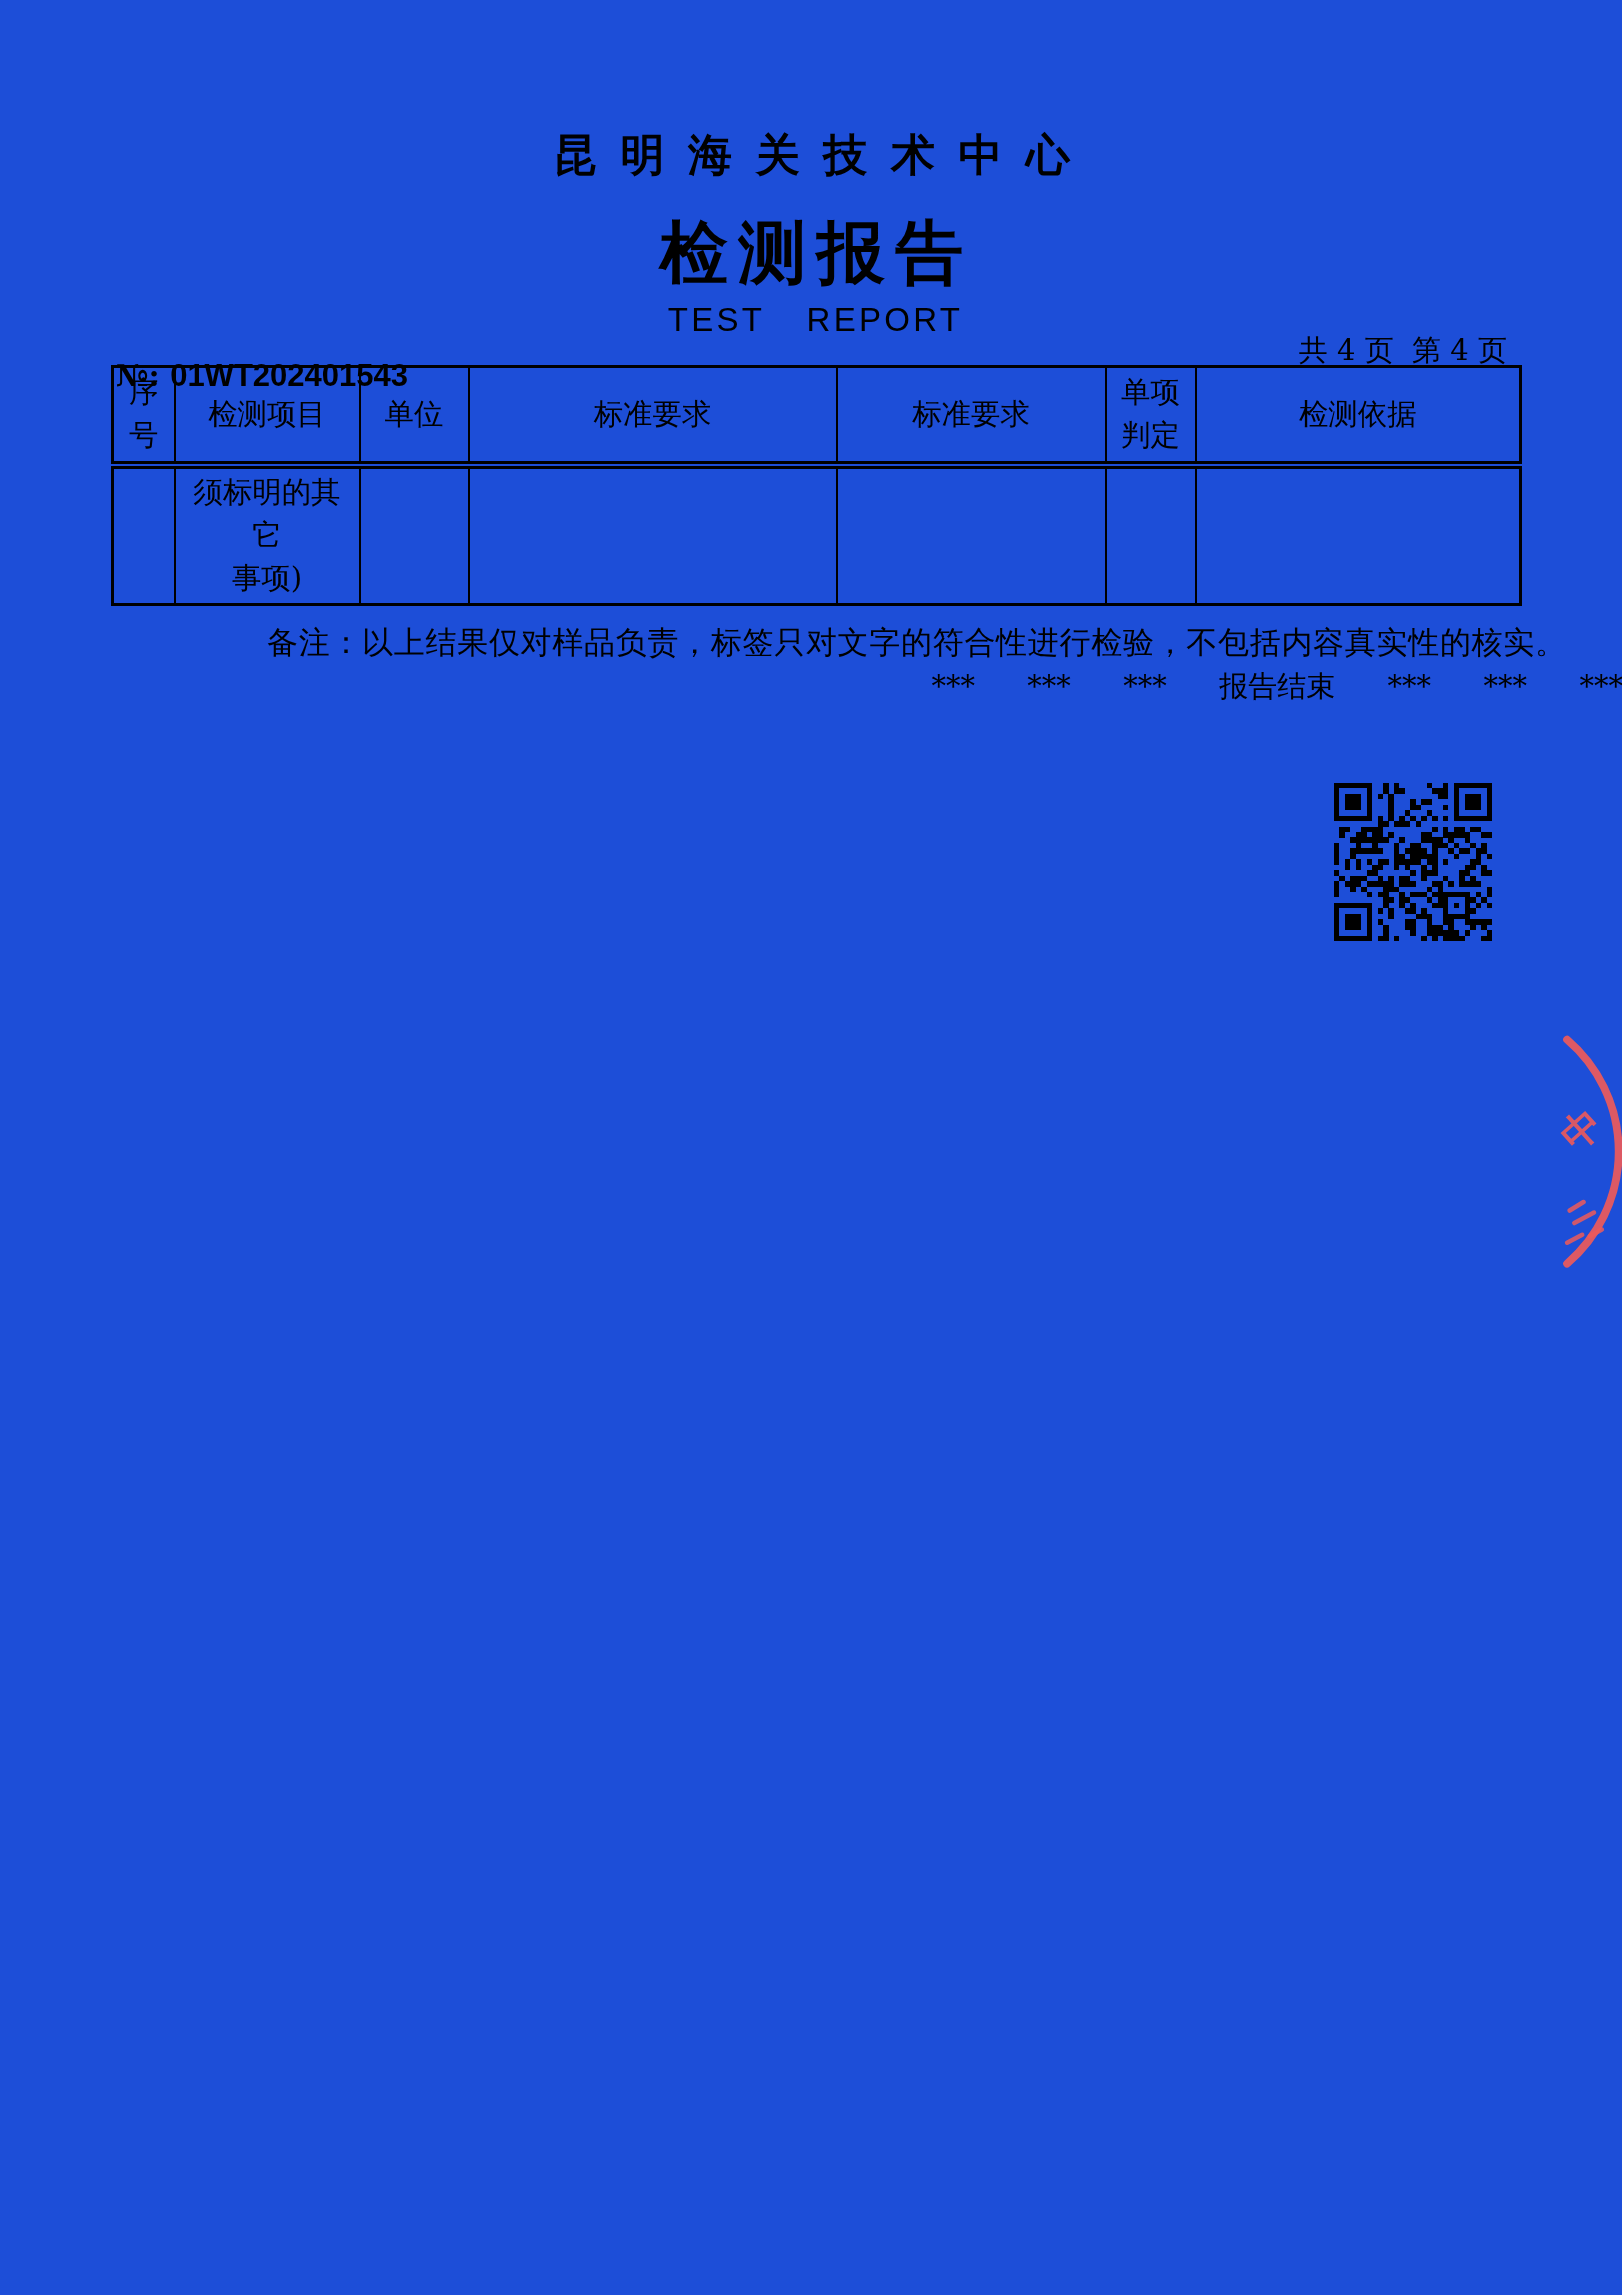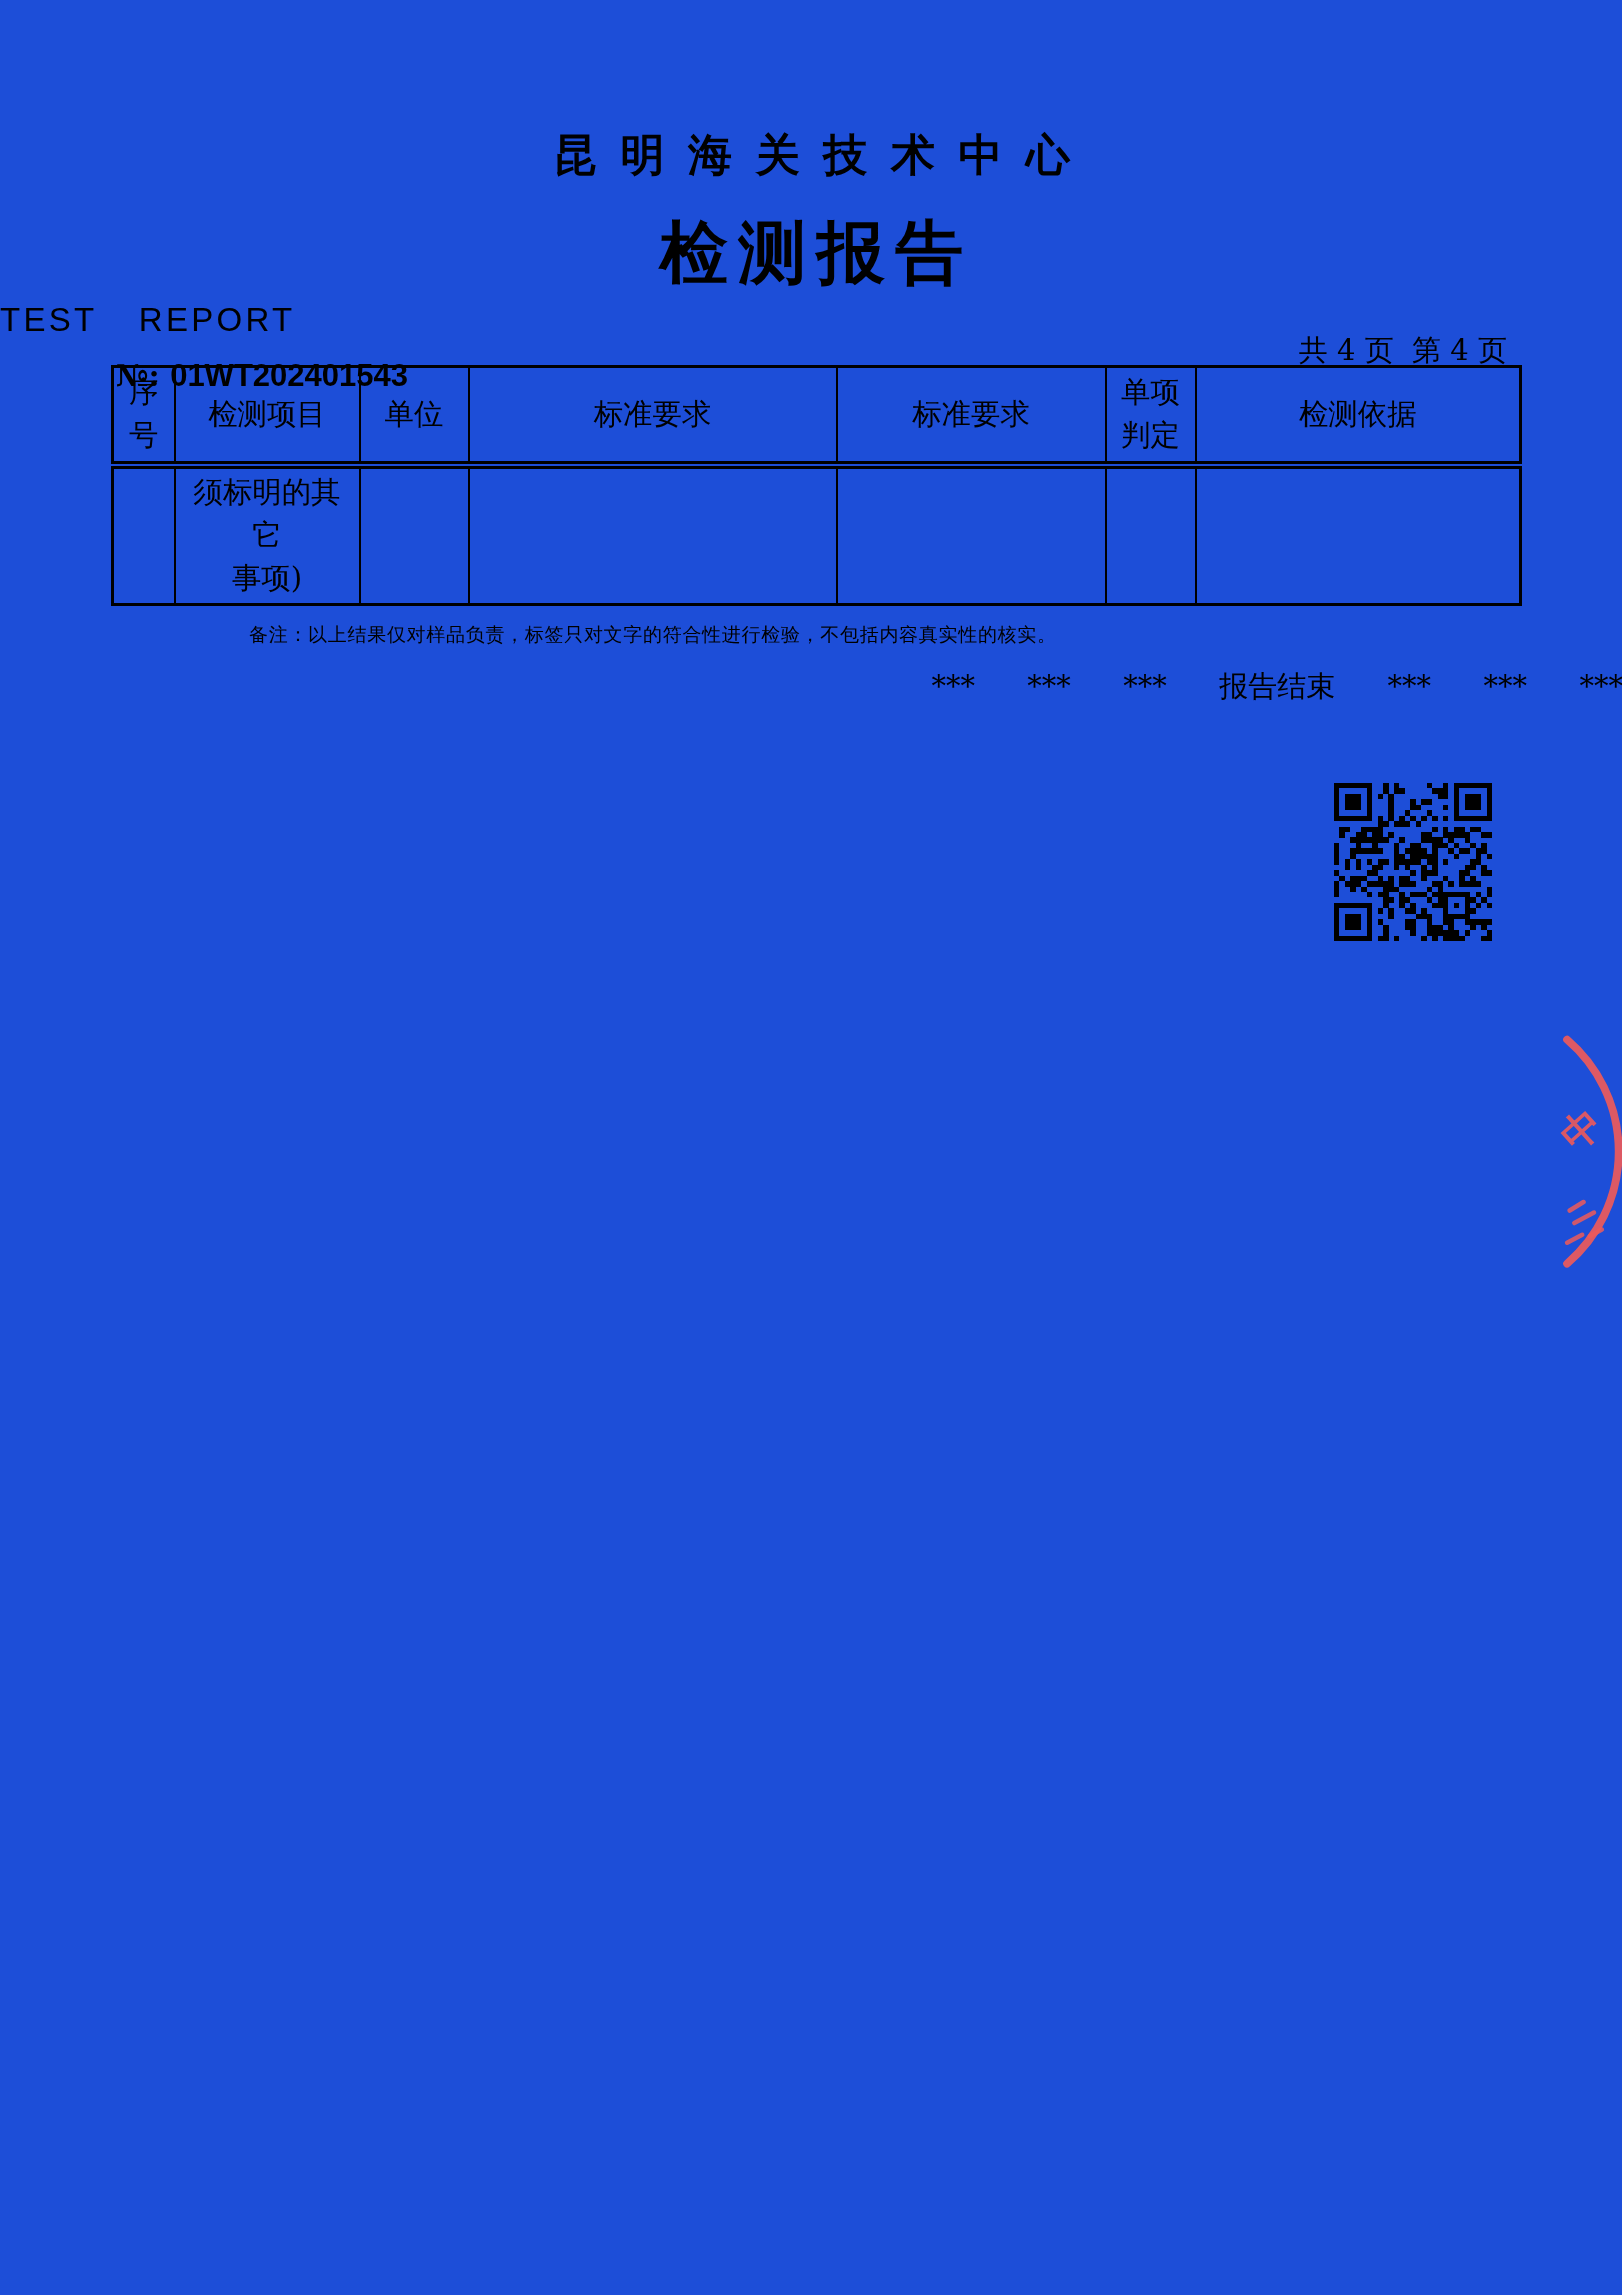--- a/index.html
+++ b/index.html
@@ -30,26 +30,27 @@
     text-align: center;
     font-size: 68px;
     font-weight: bold;
     letter-spacing: 10.5px;
     padding-left: 10.5px;
     white-space: nowrap;
   }
   .report-title-en {
     position: absolute;
     top: 301px; left: 0; width: 100%;
-    text-align: left;
+    text-align: center;
     font-family: "Liberation Sans", "DejaVu Sans", sans-serif;
     font-size: 33px;
     letter-spacing: 3.3px;
     word-spacing: 29.4px;
     white-space: pre;
+    padding-left: 8px;
   }
   .report-no {
     position: absolute;
     top: 341px; left: 116px;
     font-size: 30px;
     white-space: pre;
     margin-top: 17px;
   }
   .report-no .no-label {
     font-family: "DejaVu Serif", "Liberation Serif", serif;
@@ -89,22 +90,22 @@
   table.results thead th {
     height: 98px;
     border-bottom: 8.5px double #000;
   }
   table.results tbody td {
     height: 88px;
     margin-left: 40px;
   }
   .remark {
     position: absolute;
-    top: 622px; left: 249px;
-    font-size: 19px;
+    top: 622px; left: 267px;
+    font-size: 31px;
     letter-spacing: 0.7px;
     white-space: nowrap;
   }
   .report-end {
     position: absolute;
     top: 667px; left: 0; width: 100%;
     text-align: right;
     font-size: 29px;
     word-spacing: 17px;
     white-space: pre;

